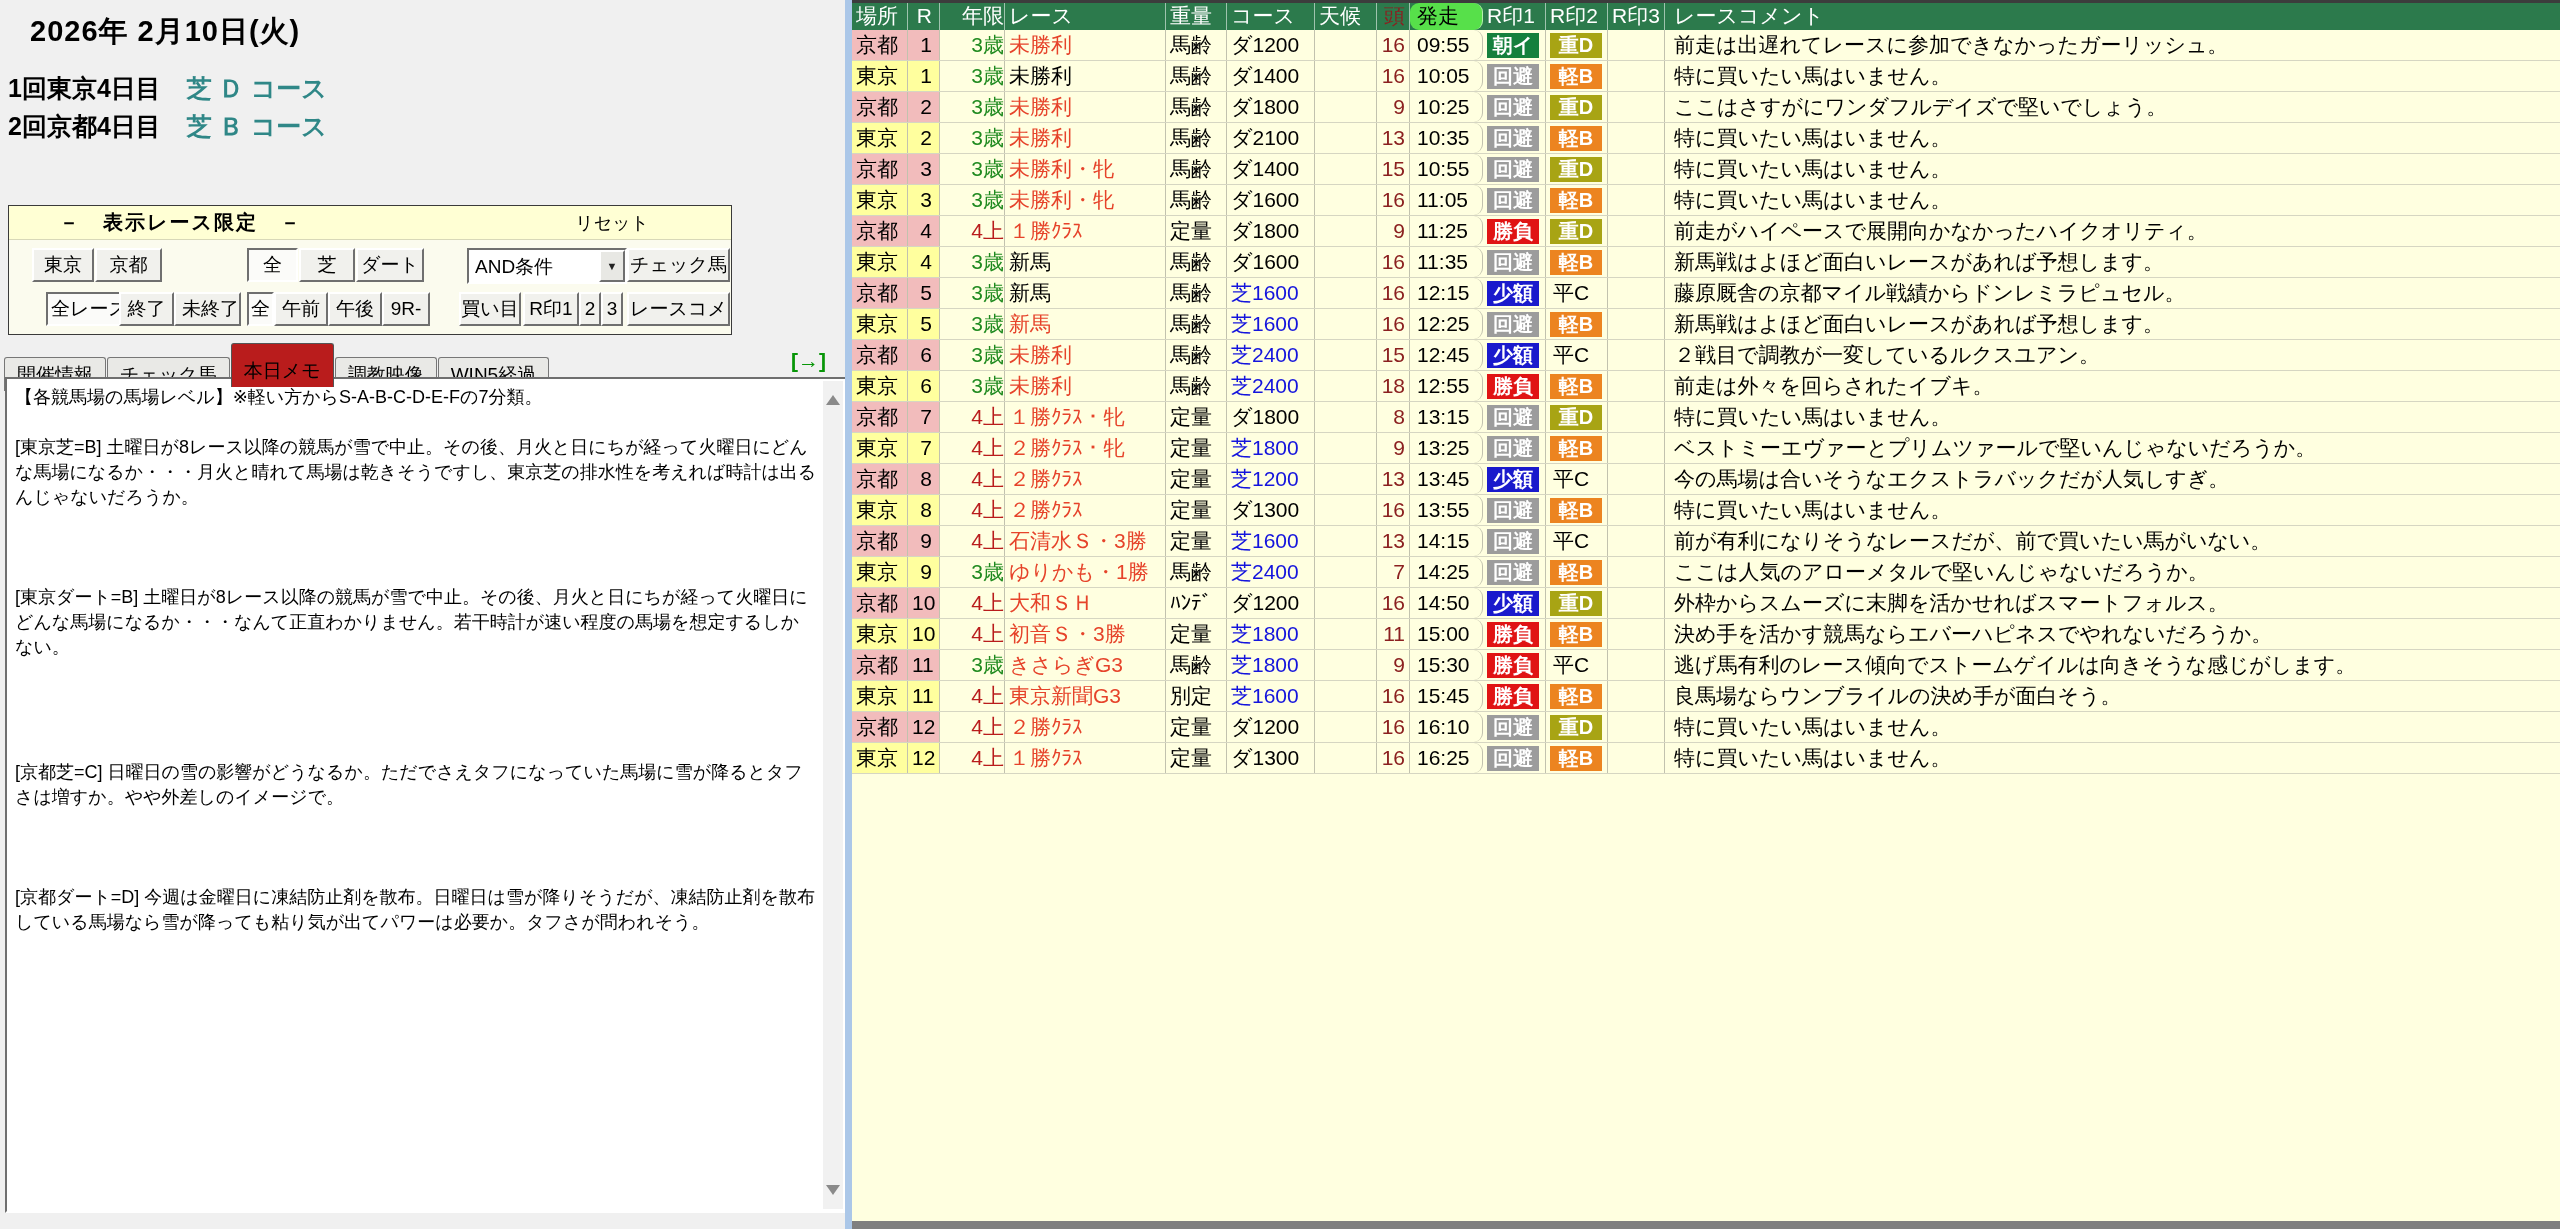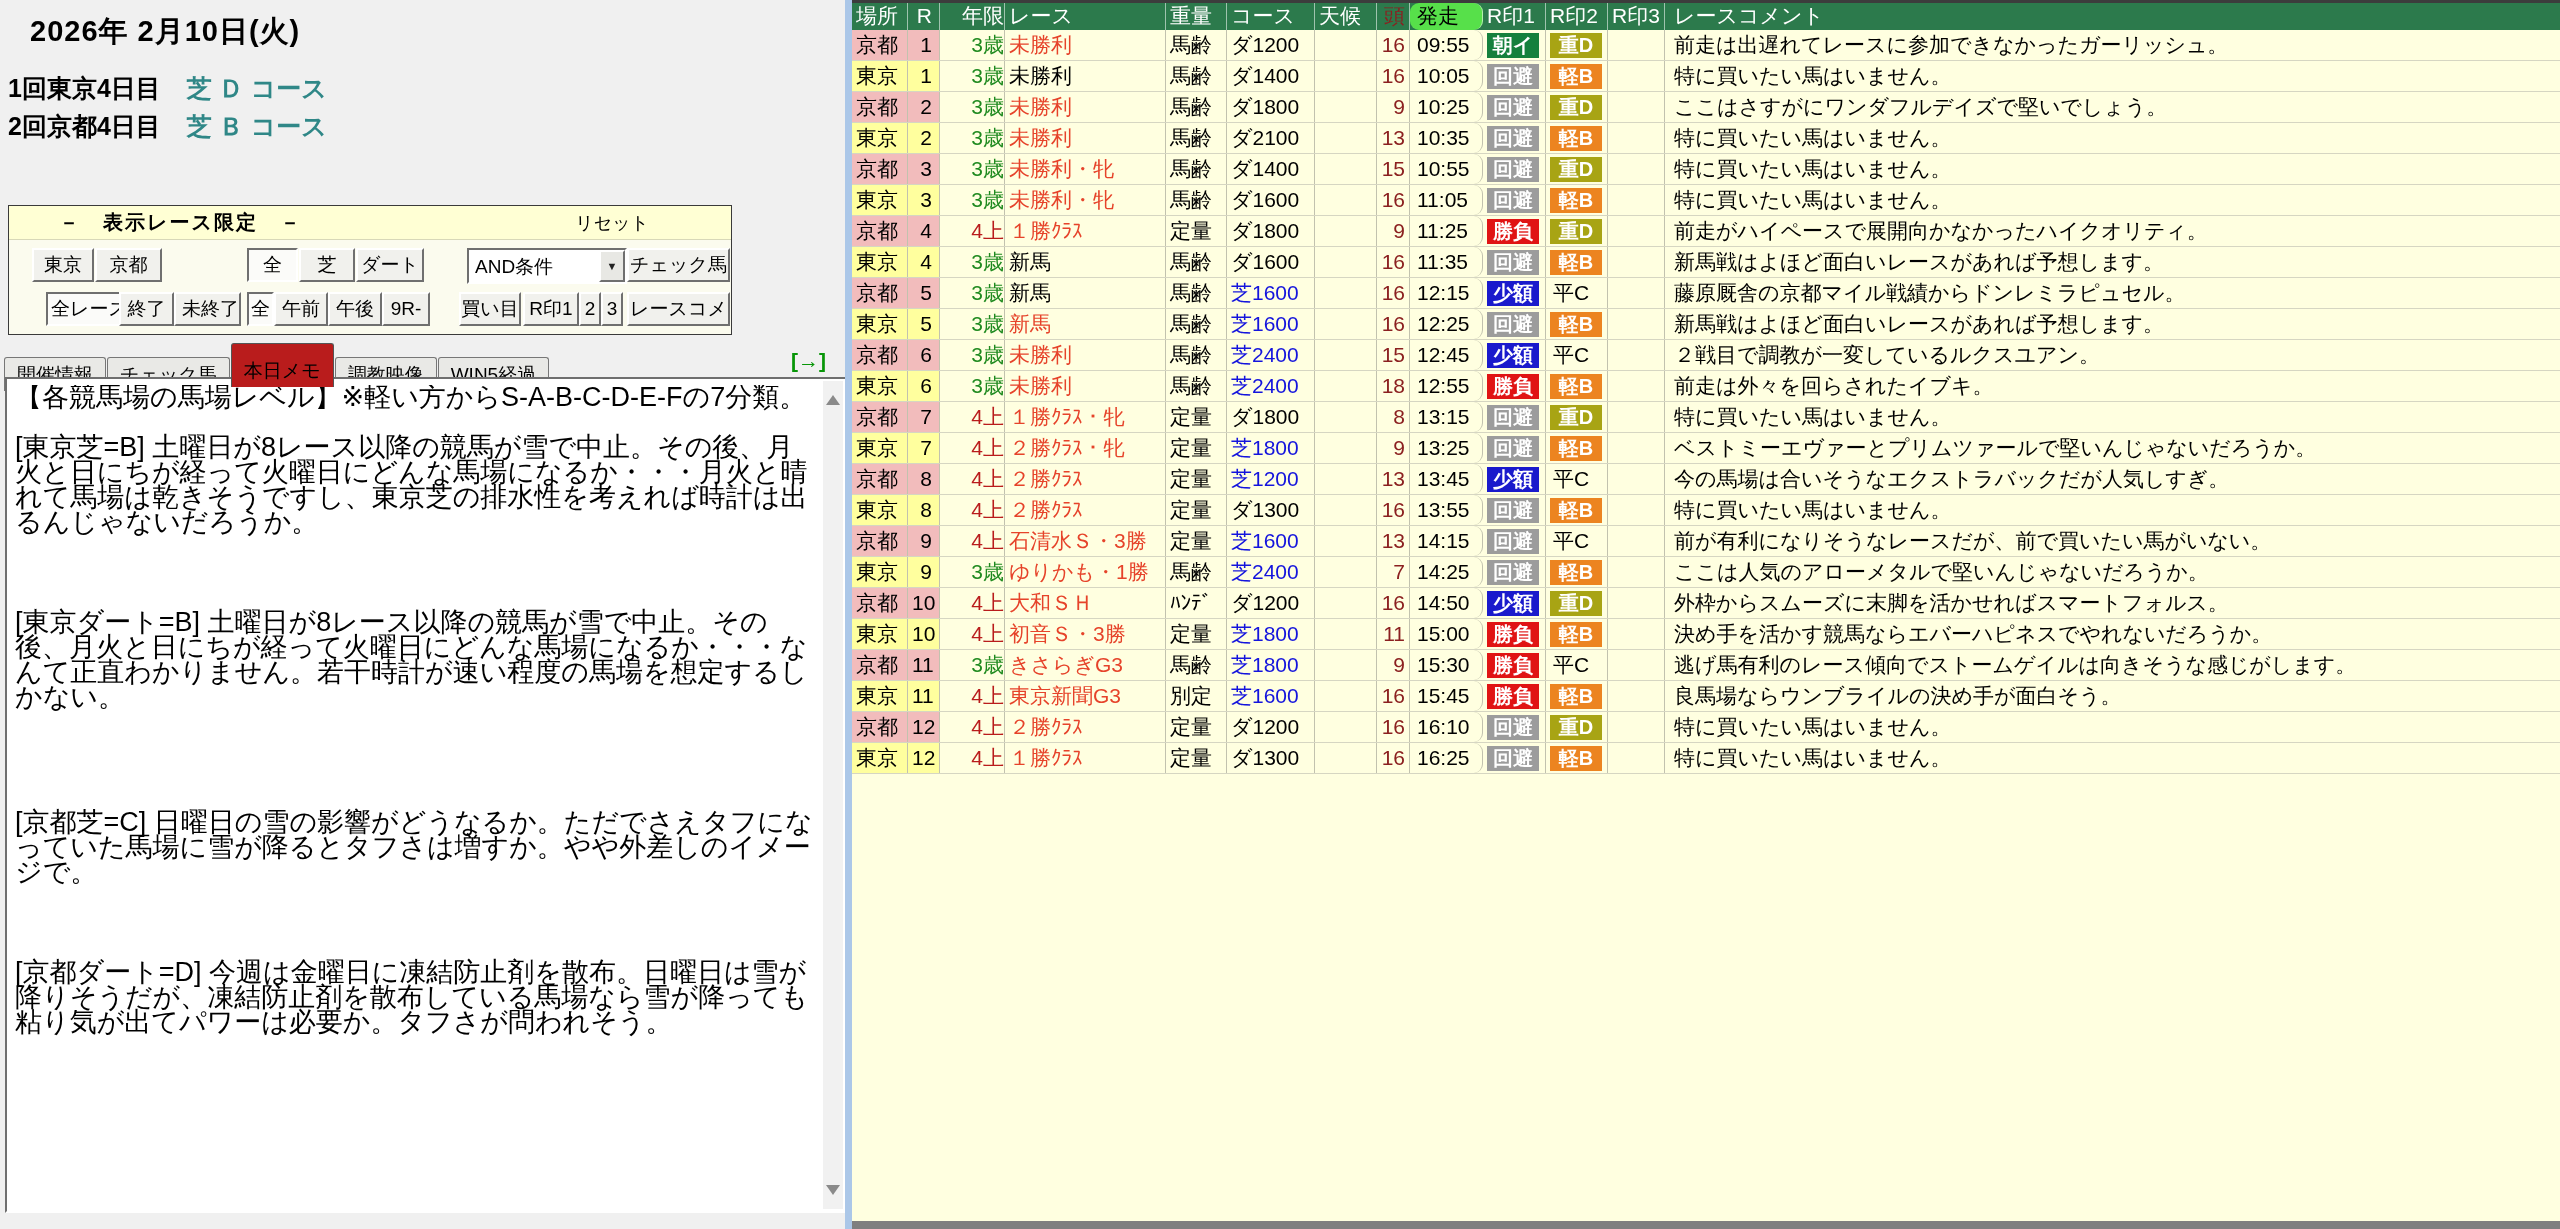--- a/index.html
+++ b/index.html
@@ -41,21 +41,21 @@
   .tab { display:inline-block; border:1px solid #777; border-bottom:none; background:#e9e9e6;
     font-size:19px; padding:4px 12px 3px 12px; margin-right:1px; border-radius:3px 3px 0 0;
     position:relative; top:4px; }
   .tab.active { background:#b91c1c; padding-top:14px; top:0; z-index:3; border-color:#555; }
   .arrow-btn { position:absolute; right:18px; top:6px; color:#089608; font-size:21px; font-weight:bold; }
 
   
   .memo { position:absolute; left:5px; top:377px; width:842px; height:836px; background:#ffffff;
     border:2px solid; border-color:#6f6f6f #ffffff #ffffff #6f6f6f; }
   .memo-text { position:absolute; left:8px; top:6px; right:28px; bottom:6px;
-    font-size:27px; line-height:25px; white-space:pre-wrap; word-break:break-all; overflow:hidden; }
+    font-size:18px; line-height:25px; white-space:pre-wrap; word-break:break-all; overflow:hidden; }
   .memo-sb { position:absolute; right:2px; top:2px; bottom:2px; width:20px; background:#f1f1f1; }
   .sb-arrow { position:absolute; left:3px; width:0; height:0; border-left:7px solid transparent; border-right:7px solid transparent; }
   .sb-up { top:14px; border-bottom:10px solid #8a8a8a; }
   .sb-down { bottom:14px; border-top:10px solid #8a8a8a; }
 
   
   .divider { position:absolute; left:845px; top:0; width:7px; height:1229px; background:#abc7e8; }
 
   
   .right-panel { position:absolute; left:852px; top:0; width:1708px; height:1229px; background:#ffffe0; }

